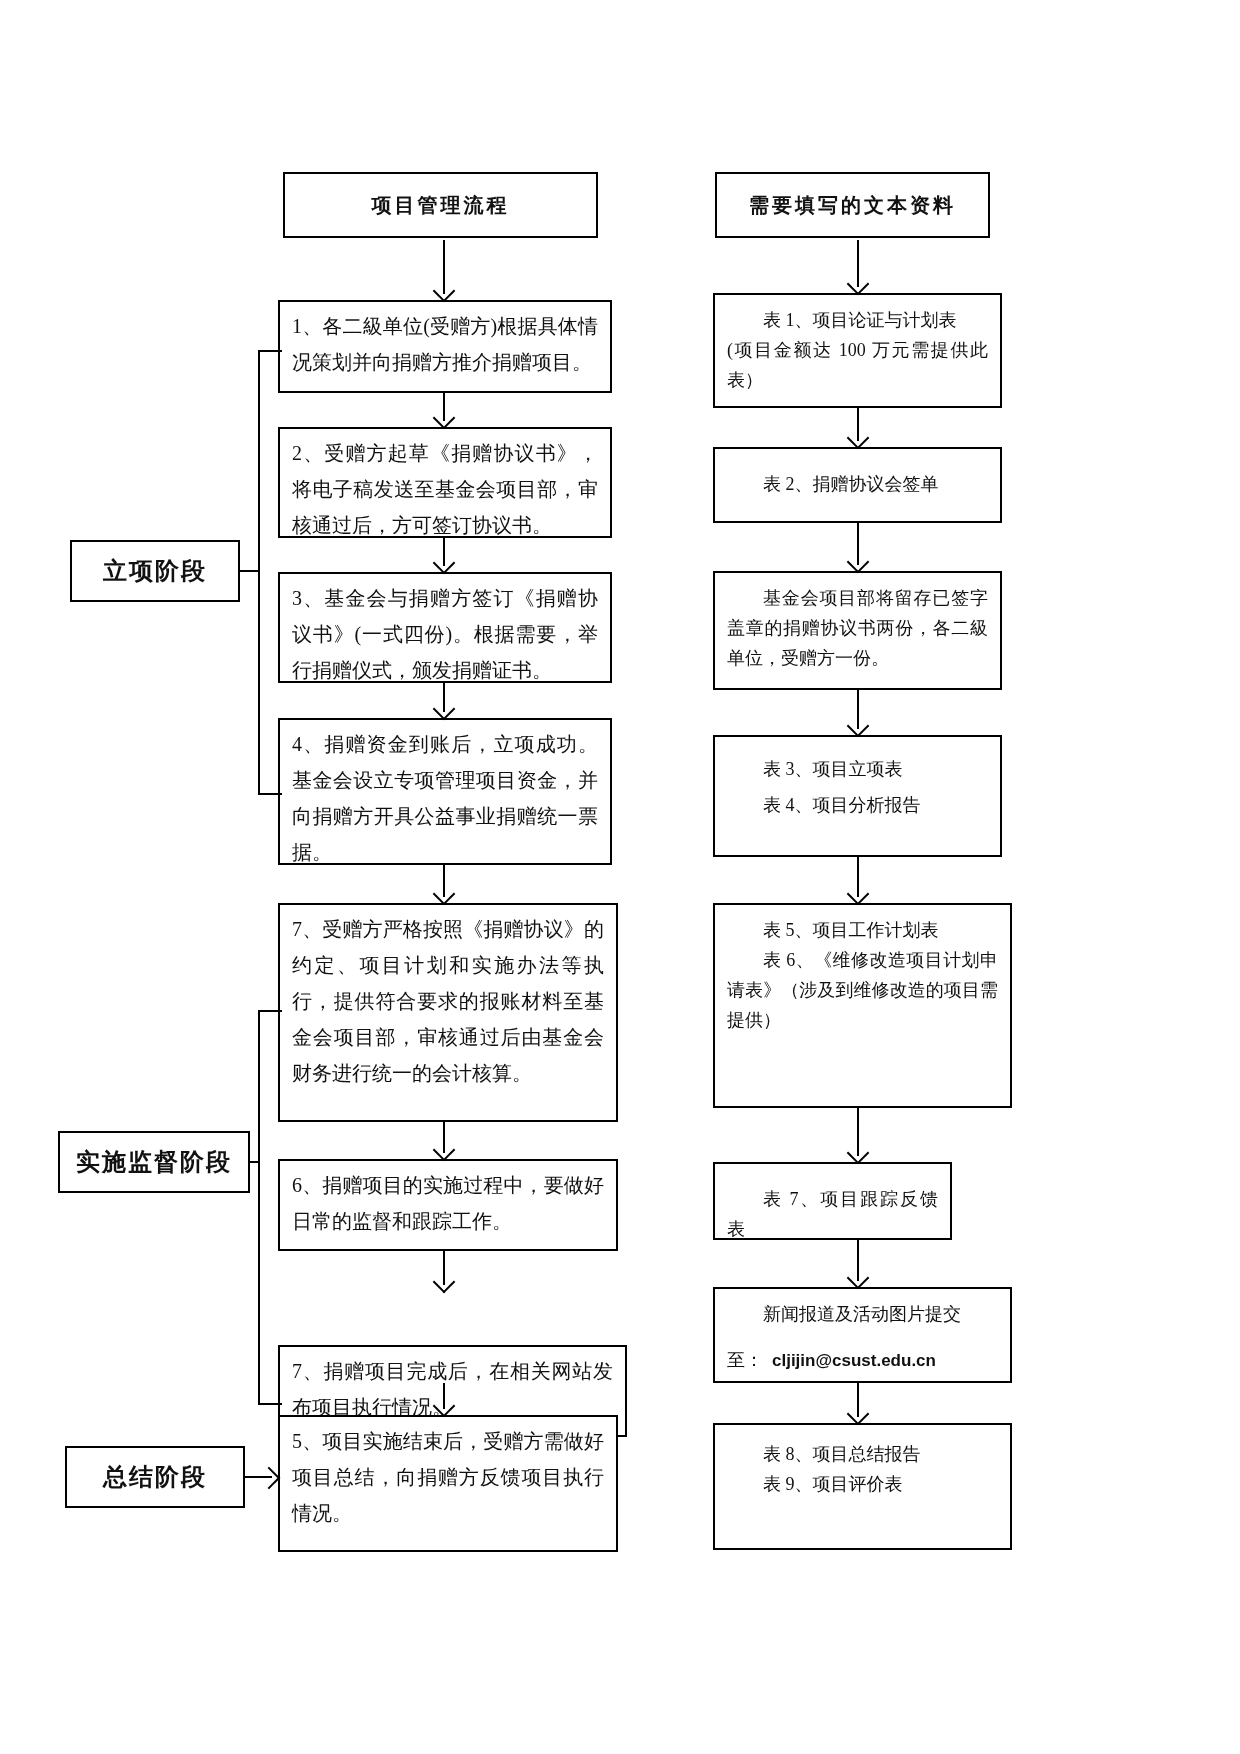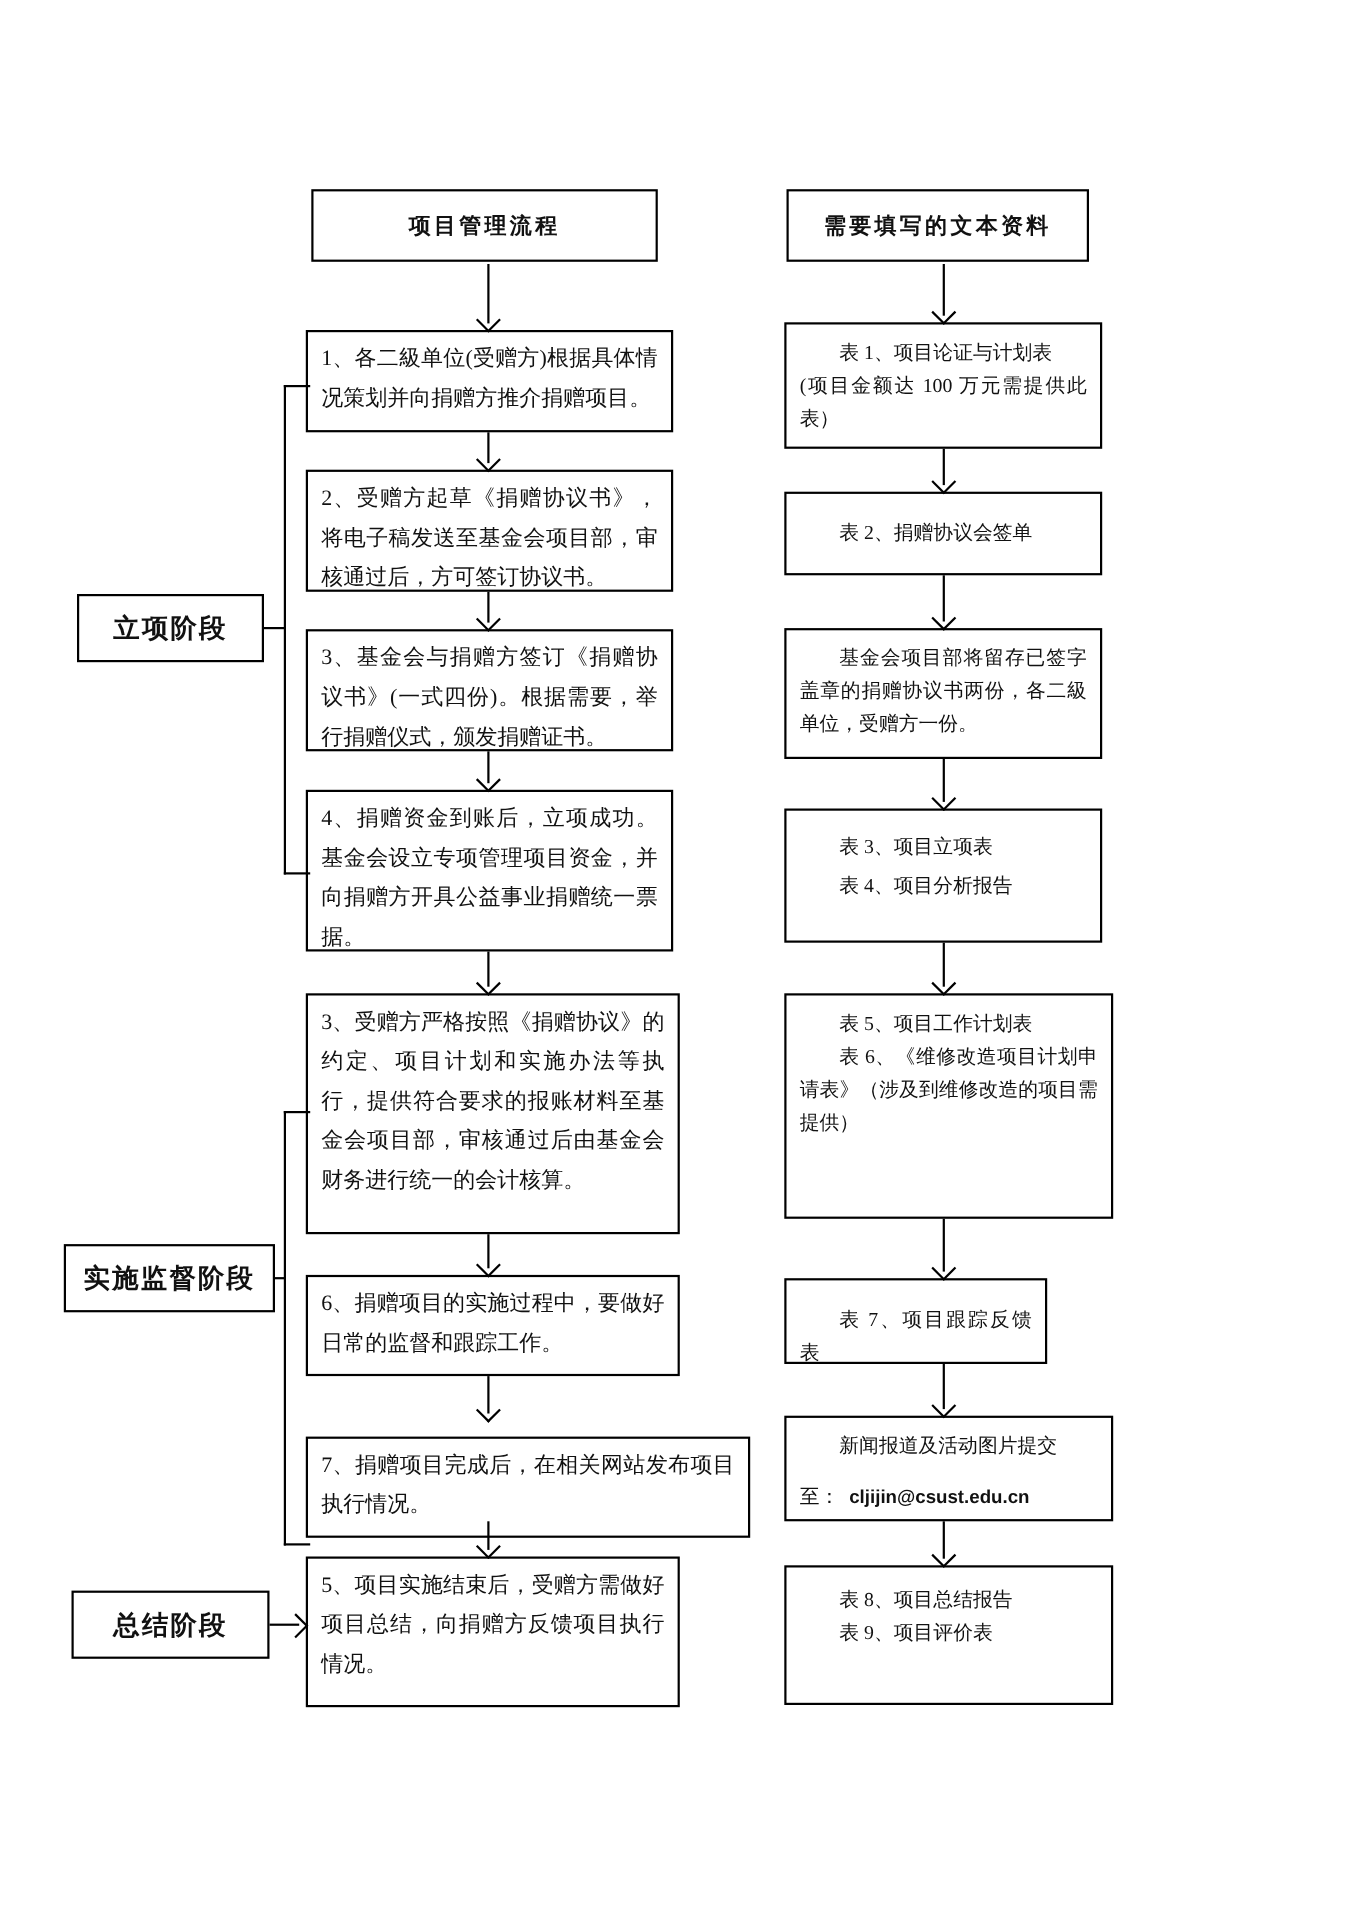--- a/index.html
+++ b/index.html
@@ -54,26 +54,26 @@
   <div class="box step" style="left:278px;top:427px;width:334px;height:111px;">
     <p>2、受赠方起草《捐赠协议书》，将电子稿发送至基金会项目部，审核通过后，方可签订协议书。</p>
   </div>
   <div class="box step" style="left:278px;top:572px;width:334px;height:111px;">
     <p>3、基金会与捐赠方签订《捐赠协议书》(一式四份)。根据需要，举行捐赠仪式，颁发捐赠证书。</p>
   </div>
   <div class="box step" style="left:278px;top:718px;width:334px;height:147px;">
     <p>4、捐赠资金到账后，立项成功。基金会设立专项管理项目资金，并向捐赠方开具公益事业捐赠统一票据。</p>
   </div>
   <div class="box step" style="left:278px;top:903px;width:340px;height:219px;">
-    <p>3、受赠方严格按照《捐赠协议》的约定、项目计划和实施办法等执行，提供符合要求的报账材料至基金会项目部，审核通过后由基金会财务进行统一的会计核算。</p>
+    <p>7、受赠方严格按照《捐赠协议》的约定、项目计划和实施办法等执行，提供符合要求的报账材料至基金会项目部，审核通过后由基金会财务进行统一的会计核算。</p>
   </div>
   <div class="box step" style="left:278px;top:1159px;width:340px;height:92px;">
     <p>6、捐赠项目的实施过程中，要做好日常的监督和跟踪工作。</p>
   </div>
-  <div class="box step" style="left:278px;top:1306px;width:404px;height:92px;">
+  <div class="box step" style="left:278px;top:1345px;width:349px;height:92px;">
     <p>7、捐赠项目完成后，在相关网站发布项目执行情况。</p>
   </div>
   <div class="box step" style="left:278px;top:1415px;width:340px;height:137px;">
     <p>5、项目实施结束后，受赠方需做好项目总结，向捐赠方反馈项目执行情况。</p>
   </div>
 
   <div class="box doc" style="left:713px;top:293px;width:289px;height:115px;">
     <p class="indent">表 1、项目论证与计划表</p>
     <p>(项目金额达 100 万元需提供此表）</p>
   </div>

